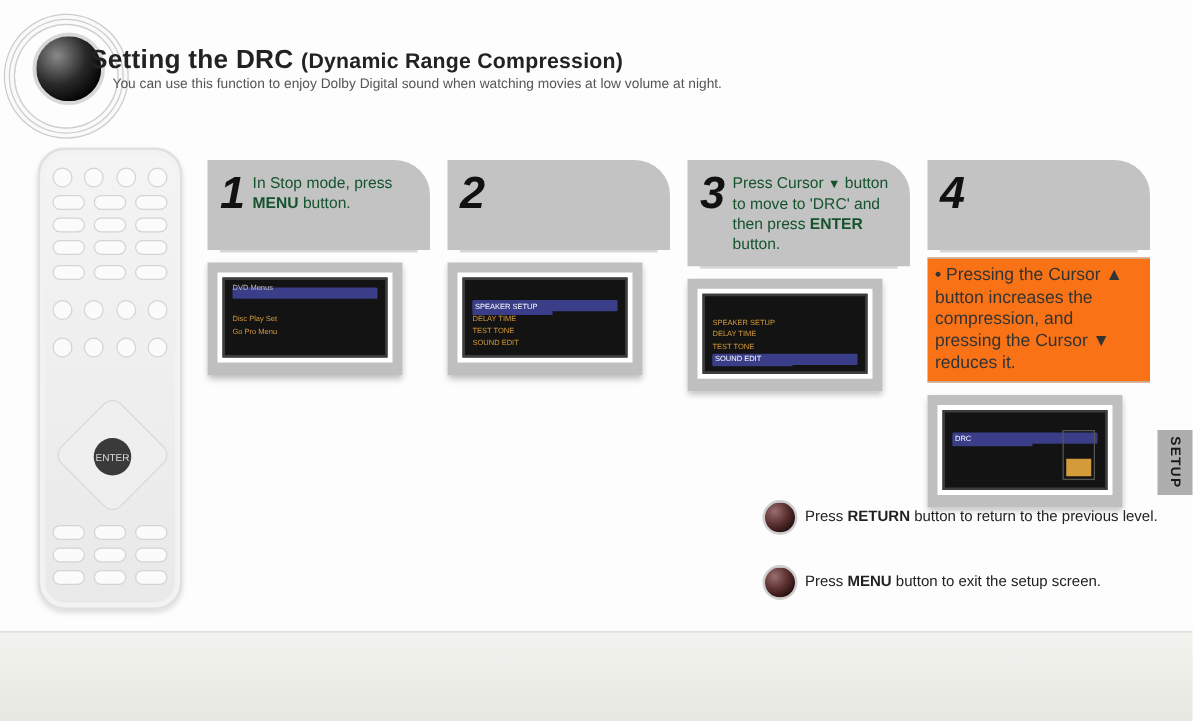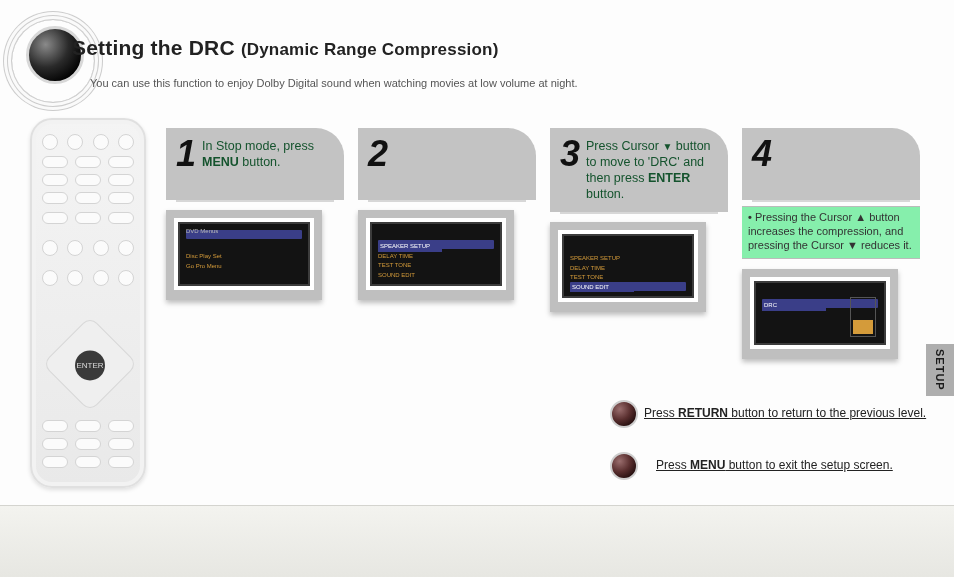--- a/index.html
+++ b/index.html
@@ -42,21 +42,21 @@
   .title {
     position: absolute;
     left: 72px; top: 36px;
     font-size: 21px;
     font-weight: 800;
     letter-spacing: 0.2px;
   }
   .title .sub { font-size: 17px; font-weight: 700; }
   .intro {
     position: absolute;
-    left: 90px; top: 76px;
+    left: 90px; top: 60px;
     font-size: 11px;
     line-height: 1.35;
     color: #555;
   }
 
   
   .remote {
     position: absolute;
     left: 30px; top: 118px;
     width: 116px; height: 370px;
@@ -116,24 +116,24 @@
   }
   .tab .txt b { font-weight: 800; }
   .tri { font-size: 10px; }
 
   
   .note {
     margin-top: 6px;
     padding: 4px 6px 6px 6px;
     border-top: 1px solid #bbb;
     border-bottom: 1px solid #bbb;
-    font-size: 11px;
+    font-size: 14px;
     line-height: 1.25;
     color: #333;
-    background: #86efac;
+    background: #f97316;
   }
   .note .bullet::before { content:"• "; font-weight:700; }
 
   
   .tv {
     margin-top: 10px;
     width: 156px; height: 90px;
     background: #fff;
     border: 8px solid #bfbfbf;
     border-bottom-width: 10px;
@@ -169,24 +169,23 @@
     font-size: 11px; font-weight:800; letter-spacing:1px;
     color:#1a1a1a;
   }
 
   
   .press-block {
     position: absolute;
     left: 610px;
     display:flex; align-items:center;
     font-size: 12px;
-    text-decoration: underline;
   }
   .press-block.pr1 { top: 400px; }
-  .press-block.pr2 { top: 452px; gap: 12px; }
+  .press-block.pr2 { top: 452px; }
   .ball {
     width: 28px; height: 28px;
     border-radius: 50%;
     background: radial-gradient(circle at 32% 30%, #9a6e6e 0%, #5a2f2f 45%, #1c0a0a 85%);
     border: 2px solid #cecece;
     margin-right: 6px;
     flex-shrink:0;
   }
   .press-txt { line-height:1.3; }
 

